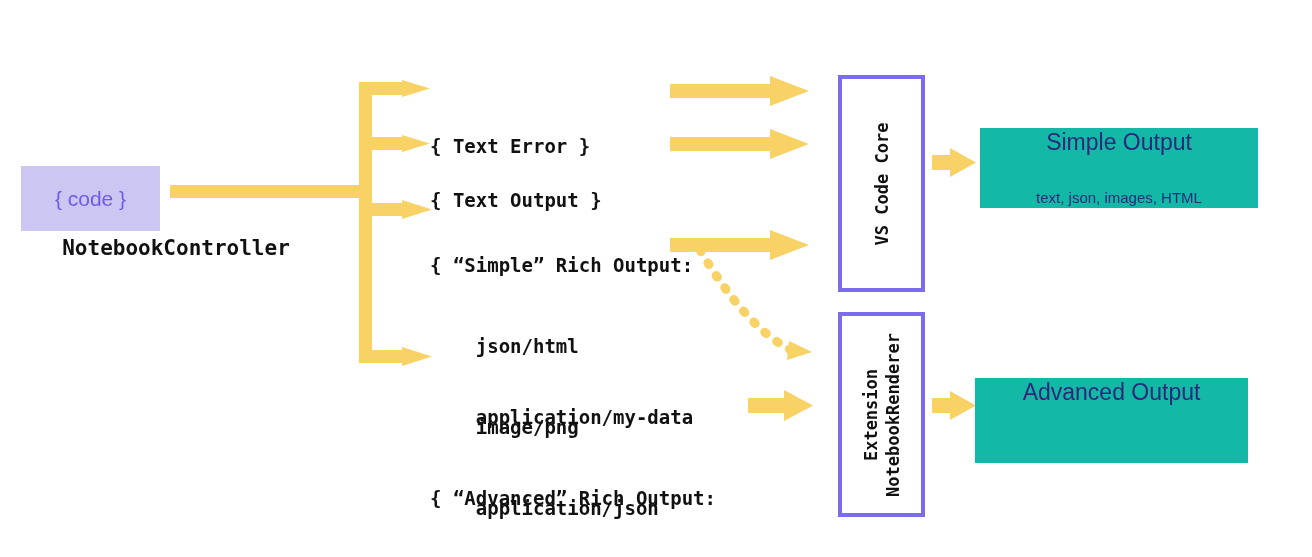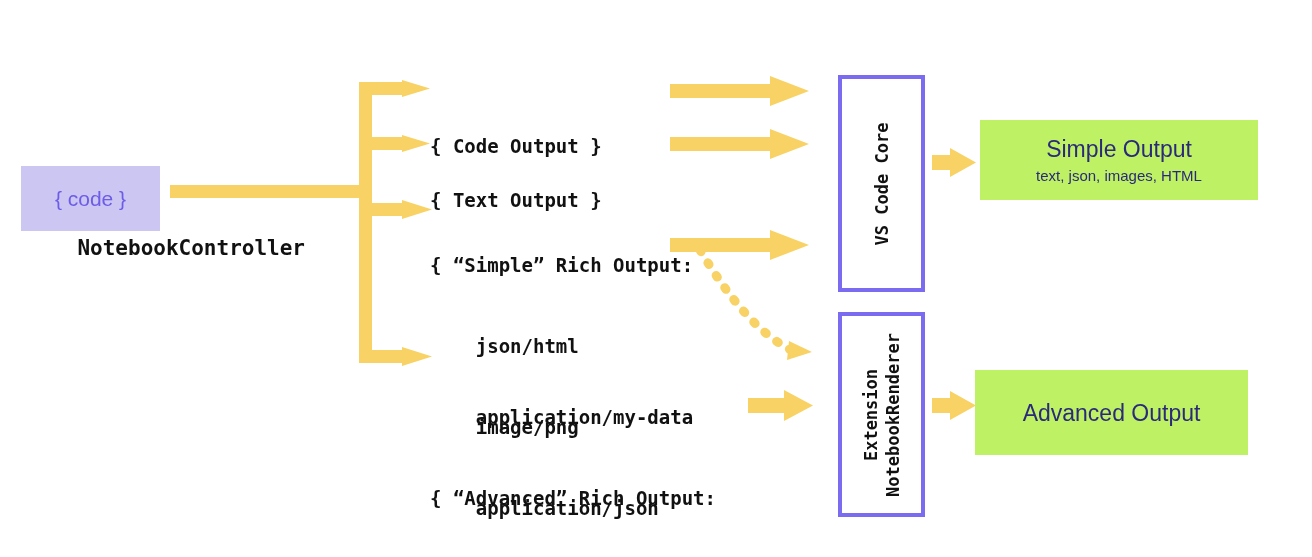--- a/index.html
+++ b/index.html
@@ -29,24 +29,24 @@
     display: flex;
     align-items: center;
     justify-content: center;
   }
   .code-box-label {
     color: #6c5ce7;
     font-size: 21px;
     font-family: "Liberation Sans", sans-serif;
   }
   .controller-label {
-    left: 9px;
+    left: 28px;
     top: 236px;
     width: 296px;
-    text-align: right;
+    text-align: center;
     font-family: "DejaVu Sans Mono", monospace;
     font-weight: bold;
     font-size: 21px;
     color: #111111;
     letter-spacing: 0px;
   }
 
   
   .mono {
     font-family: "DejaVu Sans Mono", monospace;
@@ -72,27 +72,28 @@
     font-family: "DejaVu Sans Mono", monospace;
     font-weight: bold;
     font-size: 17px;
     color: #111111;
     text-align: center;
     line-height: 22px;
   }
 
   
   .panel {
-    background: #bef264;
+    background: #14b8a6;
     box-sizing: border-box;
     display: flex;
     flex-direction: column;
     align-items: center;
-    justify-content: center;
+    justify-content: space-between;
     text-align: center;
+    margin-top: 8px;
   }
   .panel-title {
     color: #2b2a7a;
     font-size: 23px;
     font-family: "Liberation Sans", sans-serif;
     line-height: 28px;
   }
   .panel-sub {
     color: #2b2a7a;
     font-size: 15px;
@@ -178,21 +179,21 @@
       <polygon points="950,391 950,420 976,405.5" fill="#f8d264"></polygon>
     </g>
   </svg>
 
   <div class="abs code-box">
     <span class="code-box-label">{ code }</span>
   </div>
   <div class="abs controller-label">NotebookController</div>
 
   <div class="abs mono" style="left:430px; top:79px;">
-    <div>{ Code Output }</div>
+    <div>{ Text Error }</div>
   </div>
 
   <div class="abs mono" style="left:430px; top:133px;">
     <div>{ Text Output }</div>
   </div>
 
   <div class="abs mono" style="left:430px; top:198px;">
     <div>{ “Simple” Rich Output:</div>
     <div>    json/html</div>
     <div>    image/png</div>

